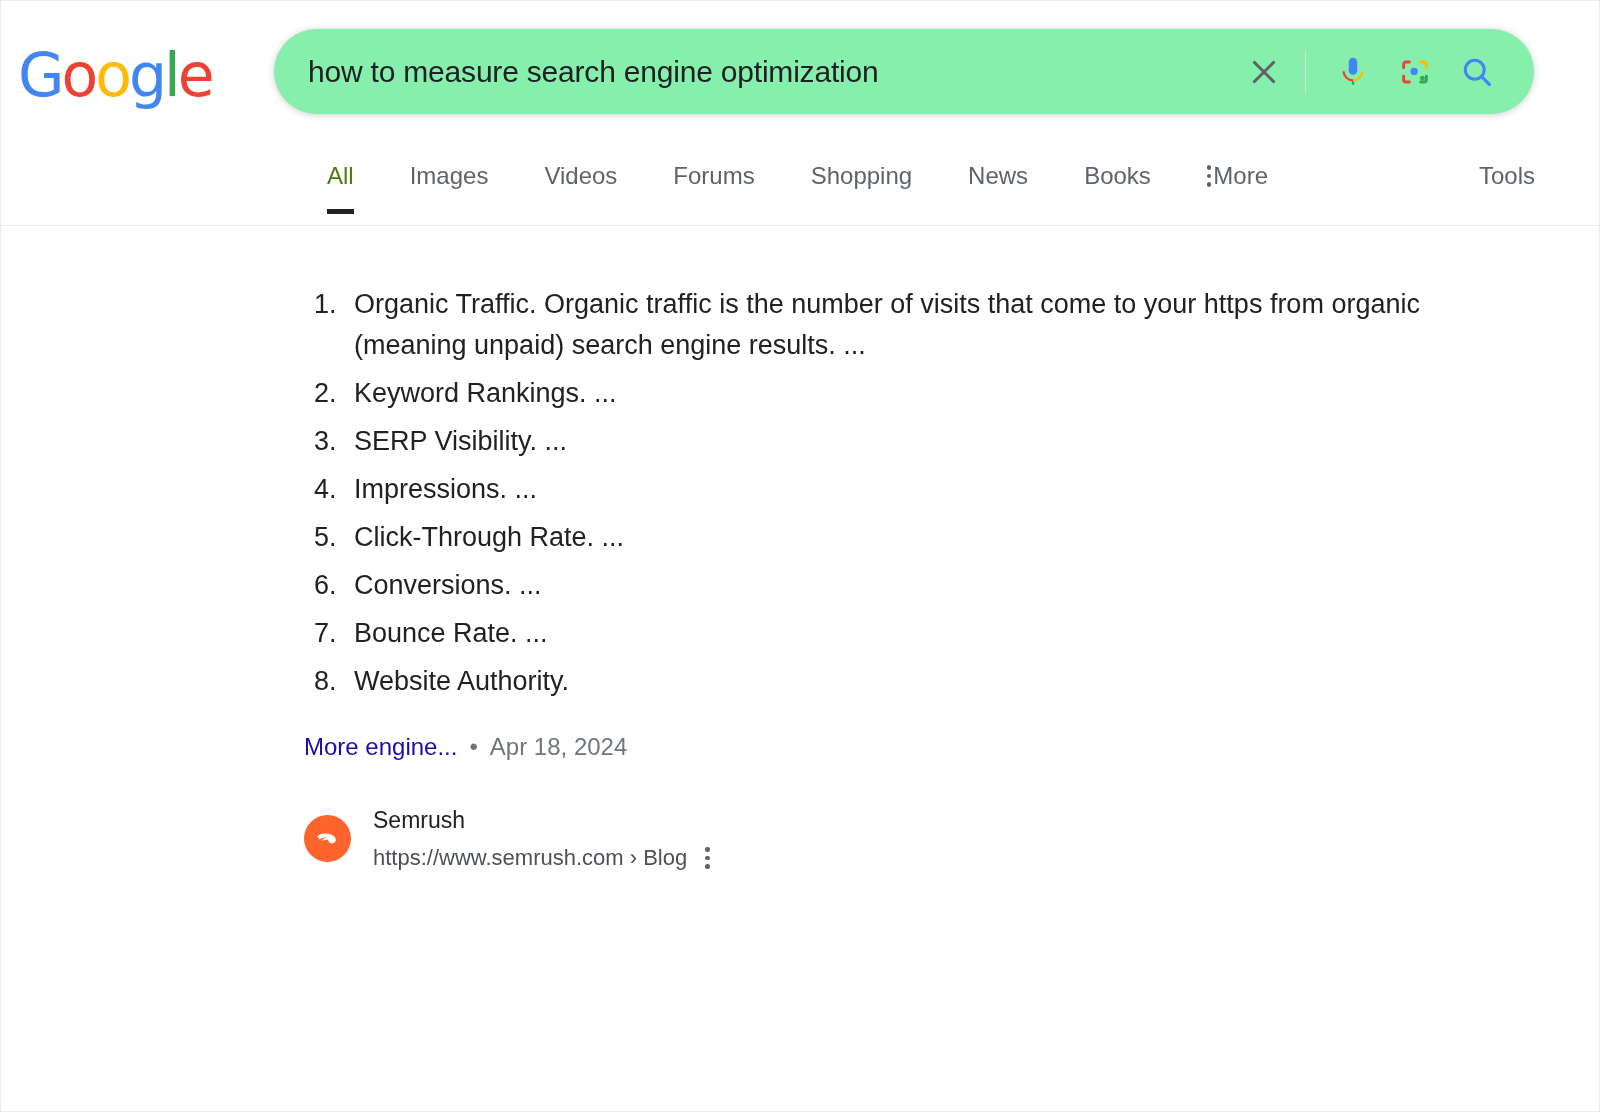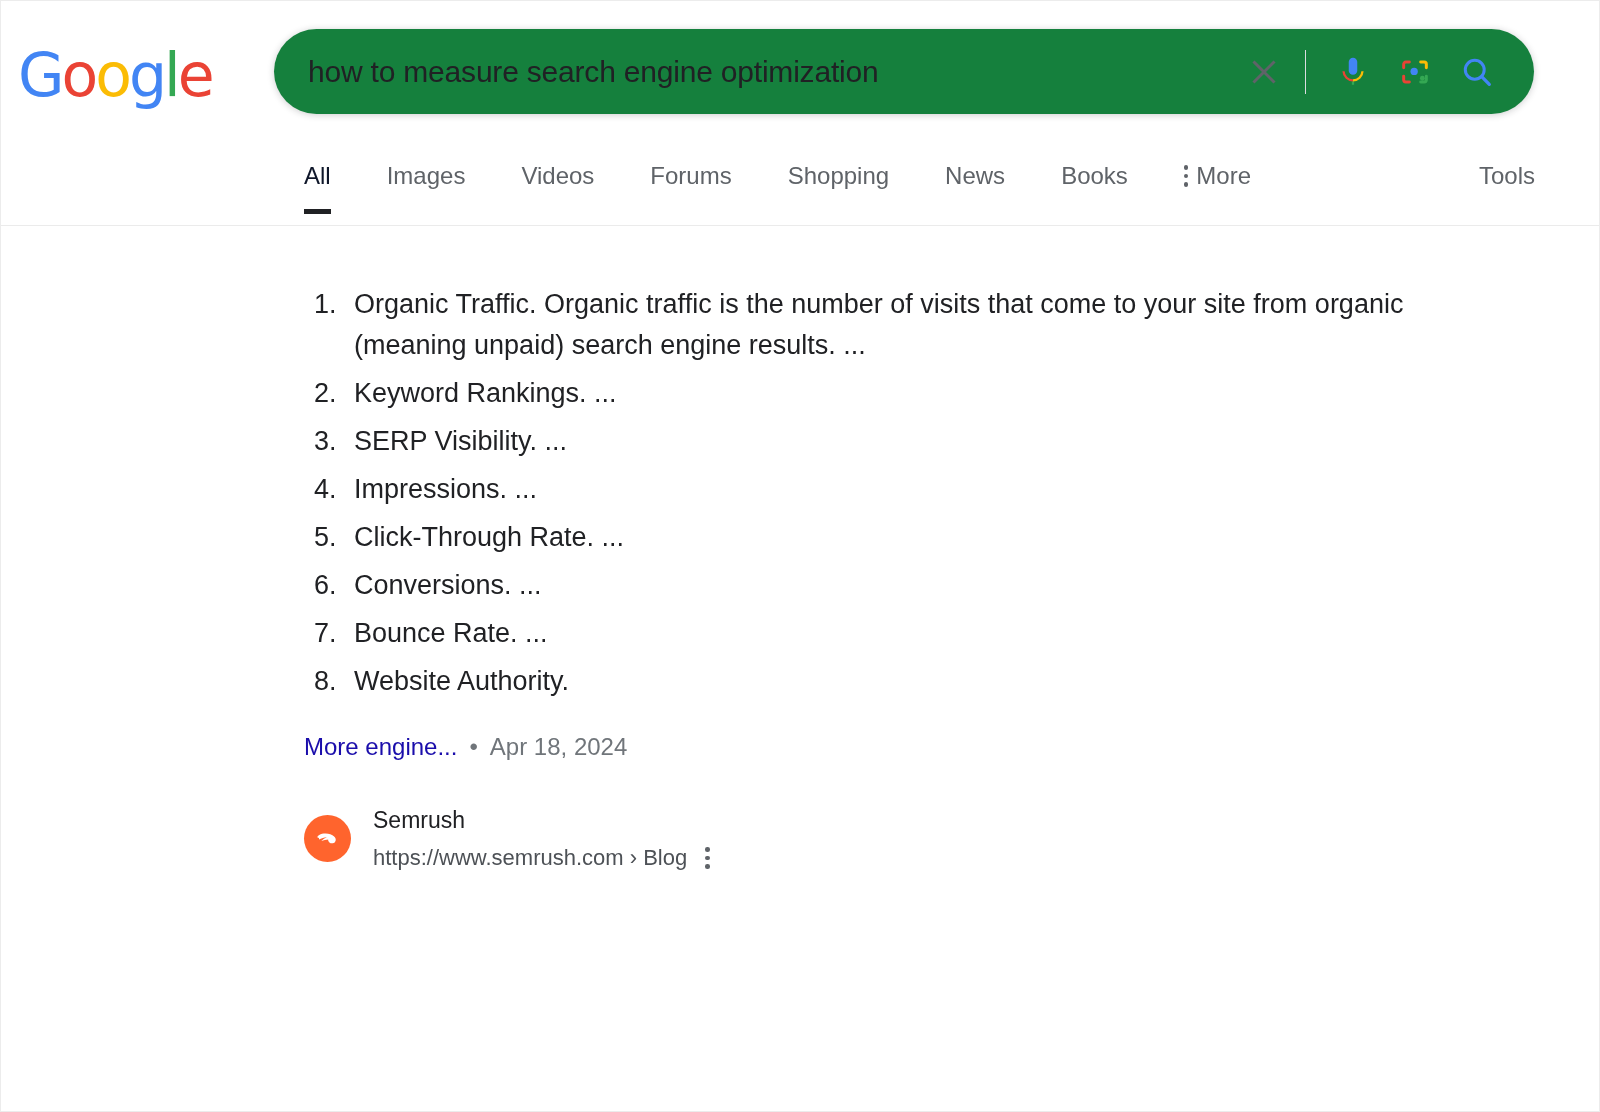--- a/index.html
+++ b/index.html
@@ -45,21 +45,21 @@
   .logo .y { color: #FBBC05; }
   .logo .g { color: #34A853; }
 
   .searchbox {
     position: absolute;
     left: 273px;
     top: 28px;
     width: 1260px;
     height: 85px;
     border-radius: 46px;
-    background: #15803d;
+    background: #86efac;
     box-shadow: 0 1px 7px rgba(32,33,36,0.22);
     display: flex;
     align-items: center;
     padding: 0 26px 0 34px;
   }
   .search-input {
     flex: 1 1 auto;
     border: none;
     outline: none;
     background: transparent;
@@ -105,33 +105,34 @@
     position: relative;
     font-size: 24px;
     color: #5f6368;
     padding: 0 0 26px 0;
     margin-right: 56px;
     cursor: pointer;
     white-space: nowrap;
     line-height: 30px;
   }
   .tab.active {
-    color: #0f172a;
+    color: #4d7c0f;
     font-weight: 400;
+    margin-left: 23px;
   }
   .tab.active::after {
     content: "";
     position: absolute;
     left: 0; right: 0;
     bottom: 3px;
     height: 5px;
     background: #202124;
   }
   .tab.more-tab {
-    display: flex; align-items: center; gap: 8px;
+    display: flex; align-items: center; gap: 2px;
     margin-right: 16px;
   }
   .dots-vert {
     display: inline-flex;
     flex-direction: column;
     justify-content: center;
     gap: 4px;
     height: 22px;
   }
   .dots-vert i {
@@ -310,21 +311,21 @@
       </div>
       <div class="tools-btn">Tools</div>
     </nav>
   </div>
 
   <main class="main">
     <section class="snippet">
 
 
       <ol class="snippet-list">
-        <li>Organic Traffic. Organic traffic is the number of visits that come to your site from organic (meaning unpaid) search engine results. ...</li>
+        <li>Organic Traffic. Organic traffic is the number of visits that come to your https from organic (meaning unpaid) search engine results. ...</li>
         <li>Keyword Rankings. ...</li>
         <li>SERP Visibility. ...</li>
         <li>Impressions. ...</li>
         <li>Click-Through Rate. ...</li>
         <li>Conversions. ...</li>
         <li>Bounce Rate. ...</li>
         <li>Website Authority.</li>
       </ol>
 
       <div class="more-row">

